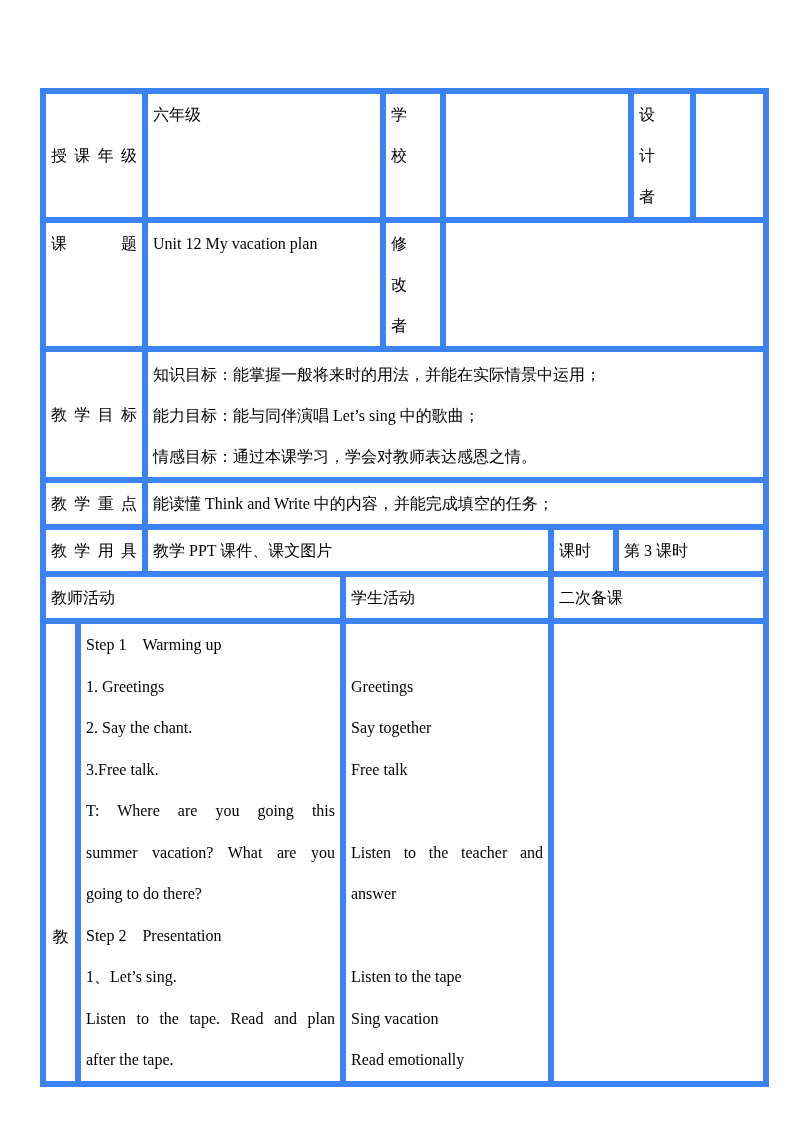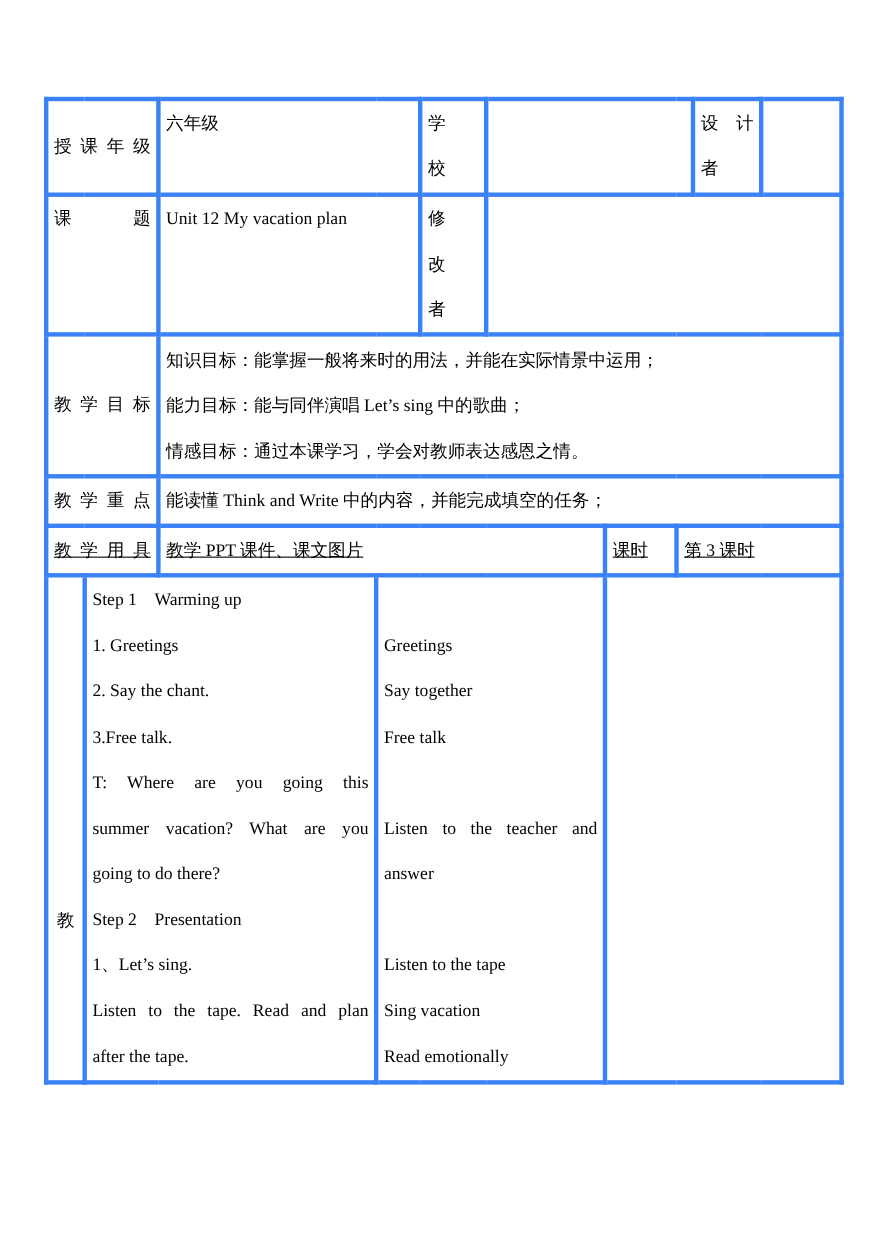--- a/index.html
+++ b/index.html
@@ -16,34 +16,34 @@
   table.doc {
     position: absolute;
     left: 40px;
     top: 88px;
     width: 723px;
     border-collapse: collapse;
     table-layout: fixed;
     font-size: 16px;
   }
   td {
-    border: 4px solid #3b82f6;
+    border: 6px solid #3b82f6;
     vertical-align: top;
     padding: 0 5px;
     line-height: 41px;
     overflow: hidden;
     word-break: break-word;
   }
   tr.r1 { height: 87px; }
   tr.r2 { height: 82px; }
   tr.r3 { height: 128px; }
   tr.r4 { height: 42px; }
   tr.r5 { height: 42px; }
   tr.r6 { height: 41px; }
-  tr.r7 { height: 42px; text-decoration: underline; }
+  tr.r7 { height: 42px; }
   tr.r8 { height: 42px; }
   tr.r9 { height: 457px; }
   td.mid { vertical-align: middle; margin-top: 35px; }
   td.dist { text-align: justify; text-align-last: justify; }
   .obj-lines { padding-top: 2px; font-family: Liberation Serif, serif; }
   .line { min-height: 41.5px; line-height: 41.5px; }
   .just { text-align: justify; text-align-last: justify; }
   td.stage-cell { padding-top: 292px; text-align: center; }
 </style>
 </head>
@@ -108,20 +108,25 @@
 
 
 
     <tr class="r7">
       <td colspan="2" class="mid dist">教学用具</td>
       <td colspan="4">教学 PPT 课件、课文图片</td>
       <td>课时</td>
       <td colspan="3">第 3 课时</td>
     </tr>
 
+    <tr class="r8">
+      <td colspan="3">教师活动</td>
+      <td colspan="3">学生活动</td>
+      <td colspan="4">二次备课</td>
+    </tr>
 
     <tr class="r9">
       <td class="stage-cell">教</td>
 
       <td colspan="2">
         <div class="line">Step 1　Warming up</div>
         <div class="line">1. Greetings</div>
         <div class="line">2. Say the chant.</div>
         <div class="line">3.Free talk.</div>
         <div class="line just">T: Where are you going this</div>

